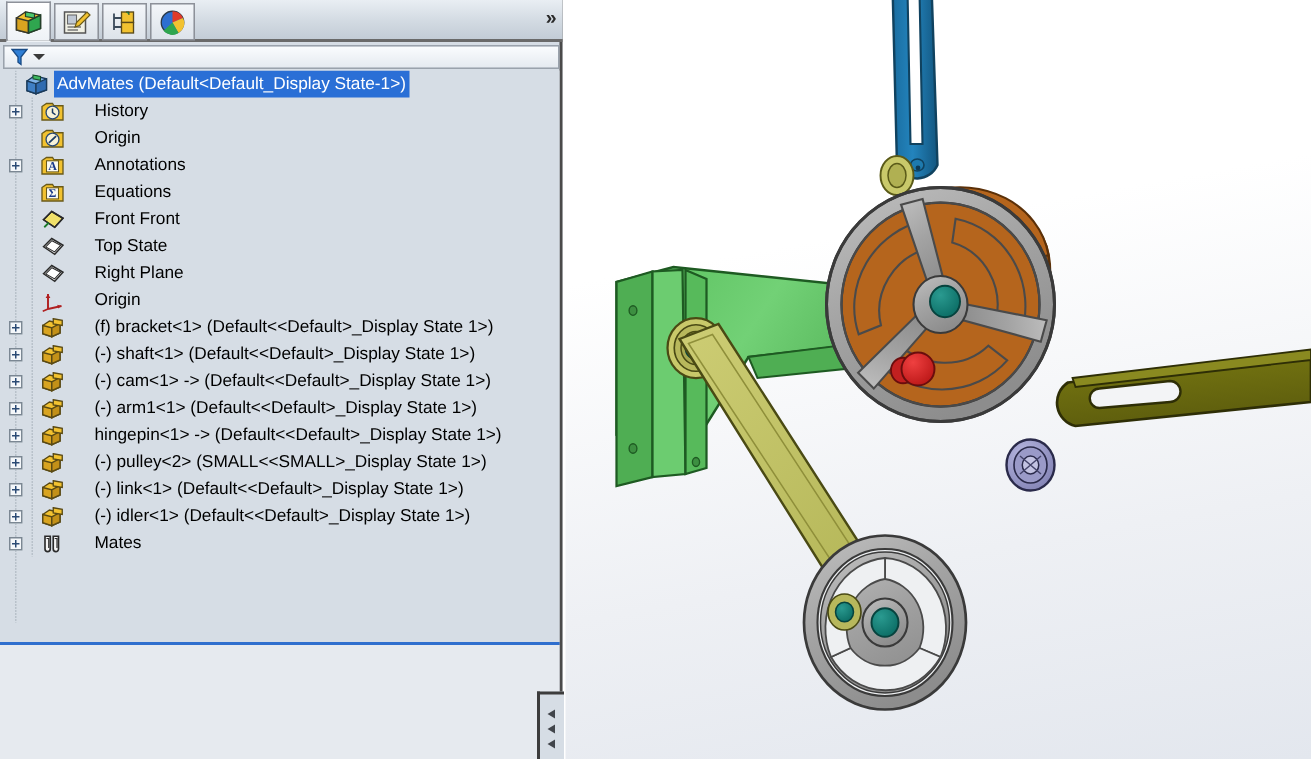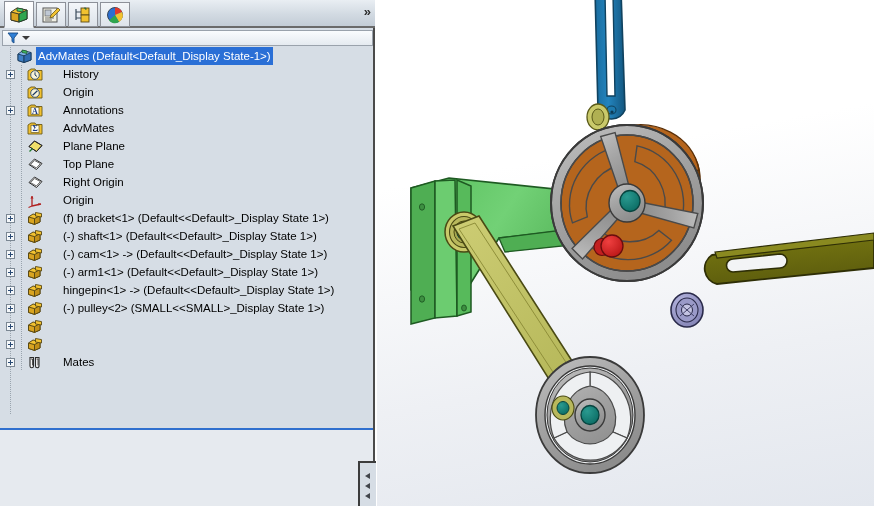--- a/index.html
+++ b/index.html
@@ -263,55 +263,55 @@
           <div class="node">
             <span class="exp none"></span>
             <span class="dots"></span>
             <span class="ico">
               <svg width="17" height="15" viewBox="0 0 17 15">
                 <path d="M1 4 L4 2 L8 2 L9 3.5 L15 3.5 L15 13 L1 13 Z" fill="#f2c230" stroke="#6a5a18" stroke-width="0.9"></path>
                 <rect x="4" y="4.2" width="8" height="7.4" fill="#fbfaf0" stroke="#6a5a18" stroke-width="0.7"></rect>
                 <text x="8" y="10.4" font-size="8" font-family="Liberation Serif, serif" fill="#1a3a8c" text-anchor="middle" font-weight="bold">Σ</text>
               </svg>
             </span>
-            <span class="lbl">AdvMates</span>
+            <span class="lbl">Equations</span>
           </div>
           <div class="node">
             <span class="exp none"></span>
             <span class="dots"></span>
             <span class="ico">
               <svg width="17" height="15" viewBox="0 0 17 15">
                 <path d="M2 7.5 L7.5 2 L15 6.5 L9.5 12.5 Z" fill="#f0e06a" stroke="#2a2a2a" stroke-width="1"></path>
                 <path d="M2 7.5 L7.5 2 L15 6.5 L9.5 12.5 Z" fill="none" stroke="#2a2a2a" stroke-width="1"></path>
                 <path d="M2.5 12.5 L5.5 9.5" stroke="#1a7a2a" stroke-width="1.2"></path>
               </svg>
             </span>
-            <span class="lbl">Plane Plane</span>
+            <span class="lbl">Front Front</span>
           </div>
           <div class="node">
             <span class="exp none"></span>
             <span class="dots"></span>
             <span class="ico">
               <svg width="17" height="15" viewBox="0 0 17 15">
                 <path d="M2 7.5 L7.5 2 L15 6.5 L9.5 12.5 Z" fill="#ffffff" stroke="#2a2a2a" stroke-width="1"></path>
                 <path d="M3.5 7.6 L7.6 3.5 L13.4 6.6 L9.4 10.9 Z" fill="none" stroke="#2a2a2a" stroke-width="0.7"></path>
               </svg>
             </span>
-            <span class="lbl">Top Plane</span>
+            <span class="lbl">Top State</span>
           </div>
           <div class="node">
             <span class="exp none"></span>
             <span class="dots"></span>
             <span class="ico">
               <svg width="17" height="15" viewBox="0 0 17 15">
                 <path d="M2 7.5 L7.5 2 L15 6.5 L9.5 12.5 Z" fill="#ffffff" stroke="#2a2a2a" stroke-width="1"></path>
                 <path d="M3.5 7.6 L7.6 3.5 L13.4 6.6 L9.4 10.9 Z" fill="none" stroke="#2a2a2a" stroke-width="0.7"></path>
               </svg>
             </span>
-            <span class="lbl">Right Origin</span>
+            <span class="lbl">Right Plane</span>
           </div>
           <div class="node">
             <span class="exp none"></span>
             <span class="dots"></span>
             <span class="ico">
               <svg width="17" height="15" viewBox="0 0 17 15">
                 <path d="M5 13 L5 3" stroke="#b02020" stroke-width="1.3"></path>
                 <path d="M5 3 L3.4 5.6 L6.6 5.6 Z" fill="#b02020"></path>
                 <path d="M5 13 L14 11" stroke="#b02020" stroke-width="1.3"></path>
                 <path d="M14 11 L11.2 10.1 L11.7 12.6 Z" fill="#b02020"></path>
@@ -402,32 +402,34 @@
             <span class="exp"></span>
             <span class="dots"></span>
             <span class="ico">
               <svg width="17" height="15" viewBox="0 0 17 15">
                 <path d="M1.5 6 L6 3 L13 4.6 L13 11 L7.5 13.4 L1.5 11.4 Z" fill="#f2c230" stroke="#5a4a14" stroke-width="1"></path>
                 <path d="M1.5 6 L7.5 7.6 L7.5 13.4 L1.5 11.4 Z" fill="#d9a420" stroke="#5a4a14" stroke-width="1"></path>
                 <path d="M7.5 7.6 L13 4.6 L13 11 L7.5 13.4 Z" fill="#c29018" stroke="#5a4a14" stroke-width="1"></path>
                 <path d="M8.5 1.5 L14.5 2.6 L14.5 6 L8.5 5 Z" fill="#f2c230" stroke="#5a4a14" stroke-width="0.9"></path>
               </svg>
             </span>
-          </div>
-          <div class="node">
-            <span class="exp"></span>
-            <span class="dots"></span>
-            <span class="ico">
-              <svg width="17" height="15" viewBox="0 0 17 15">
-                <path d="M1.5 6 L6 3 L13 4.6 L13 11 L7.5 13.4 L1.5 11.4 Z" fill="#f2c230" stroke="#5a4a14" stroke-width="1"></path>
-                <path d="M1.5 6 L7.5 7.6 L7.5 13.4 L1.5 11.4 Z" fill="#d9a420" stroke="#5a4a14" stroke-width="1"></path>
-                <path d="M7.5 7.6 L13 4.6 L13 11 L7.5 13.4 Z" fill="#c29018" stroke="#5a4a14" stroke-width="1"></path>
-                <path d="M8.5 1.5 L14.5 2.6 L14.5 6 L8.5 5 Z" fill="#f2c230" stroke="#5a4a14" stroke-width="0.9"></path>
-              </svg>
-            </span>
+            <span class="lbl">(-) link&lt;1&gt; (Default&lt;&lt;Default&gt;_Display State 1&gt;)</span>
+          </div>
+          <div class="node">
+            <span class="exp"></span>
+            <span class="dots"></span>
+            <span class="ico">
+              <svg width="17" height="15" viewBox="0 0 17 15">
+                <path d="M1.5 6 L6 3 L13 4.6 L13 11 L7.5 13.4 L1.5 11.4 Z" fill="#f2c230" stroke="#5a4a14" stroke-width="1"></path>
+                <path d="M1.5 6 L7.5 7.6 L7.5 13.4 L1.5 11.4 Z" fill="#d9a420" stroke="#5a4a14" stroke-width="1"></path>
+                <path d="M7.5 7.6 L13 4.6 L13 11 L7.5 13.4 Z" fill="#c29018" stroke="#5a4a14" stroke-width="1"></path>
+                <path d="M8.5 1.5 L14.5 2.6 L14.5 6 L8.5 5 Z" fill="#f2c230" stroke="#5a4a14" stroke-width="0.9"></path>
+              </svg>
+            </span>
+            <span class="lbl">(-) idler&lt;1&gt; (Default&lt;&lt;Default&gt;_Display State 1&gt;)</span>
           </div>
           <div class="node">
             <span class="exp"></span>
             <span class="dots"></span>
             <span class="ico">
               <svg width="17" height="15" viewBox="0 0 17 15">
                 <path d="M3 2.5 L6.5 2.5 L6.5 11 A1.75 1.75 0 0 1 3 11 Z" fill="#f4f4f4" stroke="#2a2a2a" stroke-width="1.1"></path>
                 <path d="M4 4 L5.5 4 L5.5 10.4" fill="none" stroke="#2a2a2a" stroke-width="0.8"></path>
                 <path d="M8.5 2.5 L12 2.5 L12 11 A1.75 1.75 0 0 1 8.5 11 Z" fill="#f4f4f4" stroke="#2a2a2a" stroke-width="1.1"></path>
                 <path d="M9.5 4 L11 4 L11 10.4" fill="none" stroke="#2a2a2a" stroke-width="0.8"></path>

